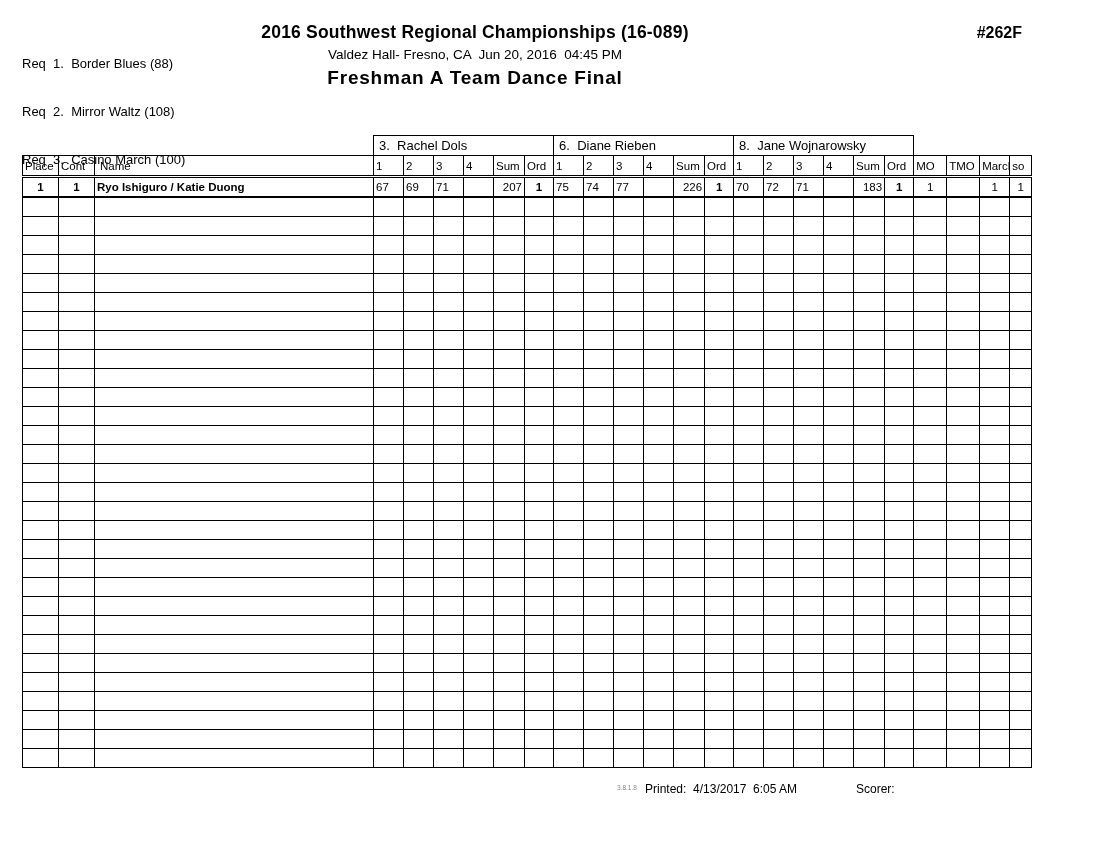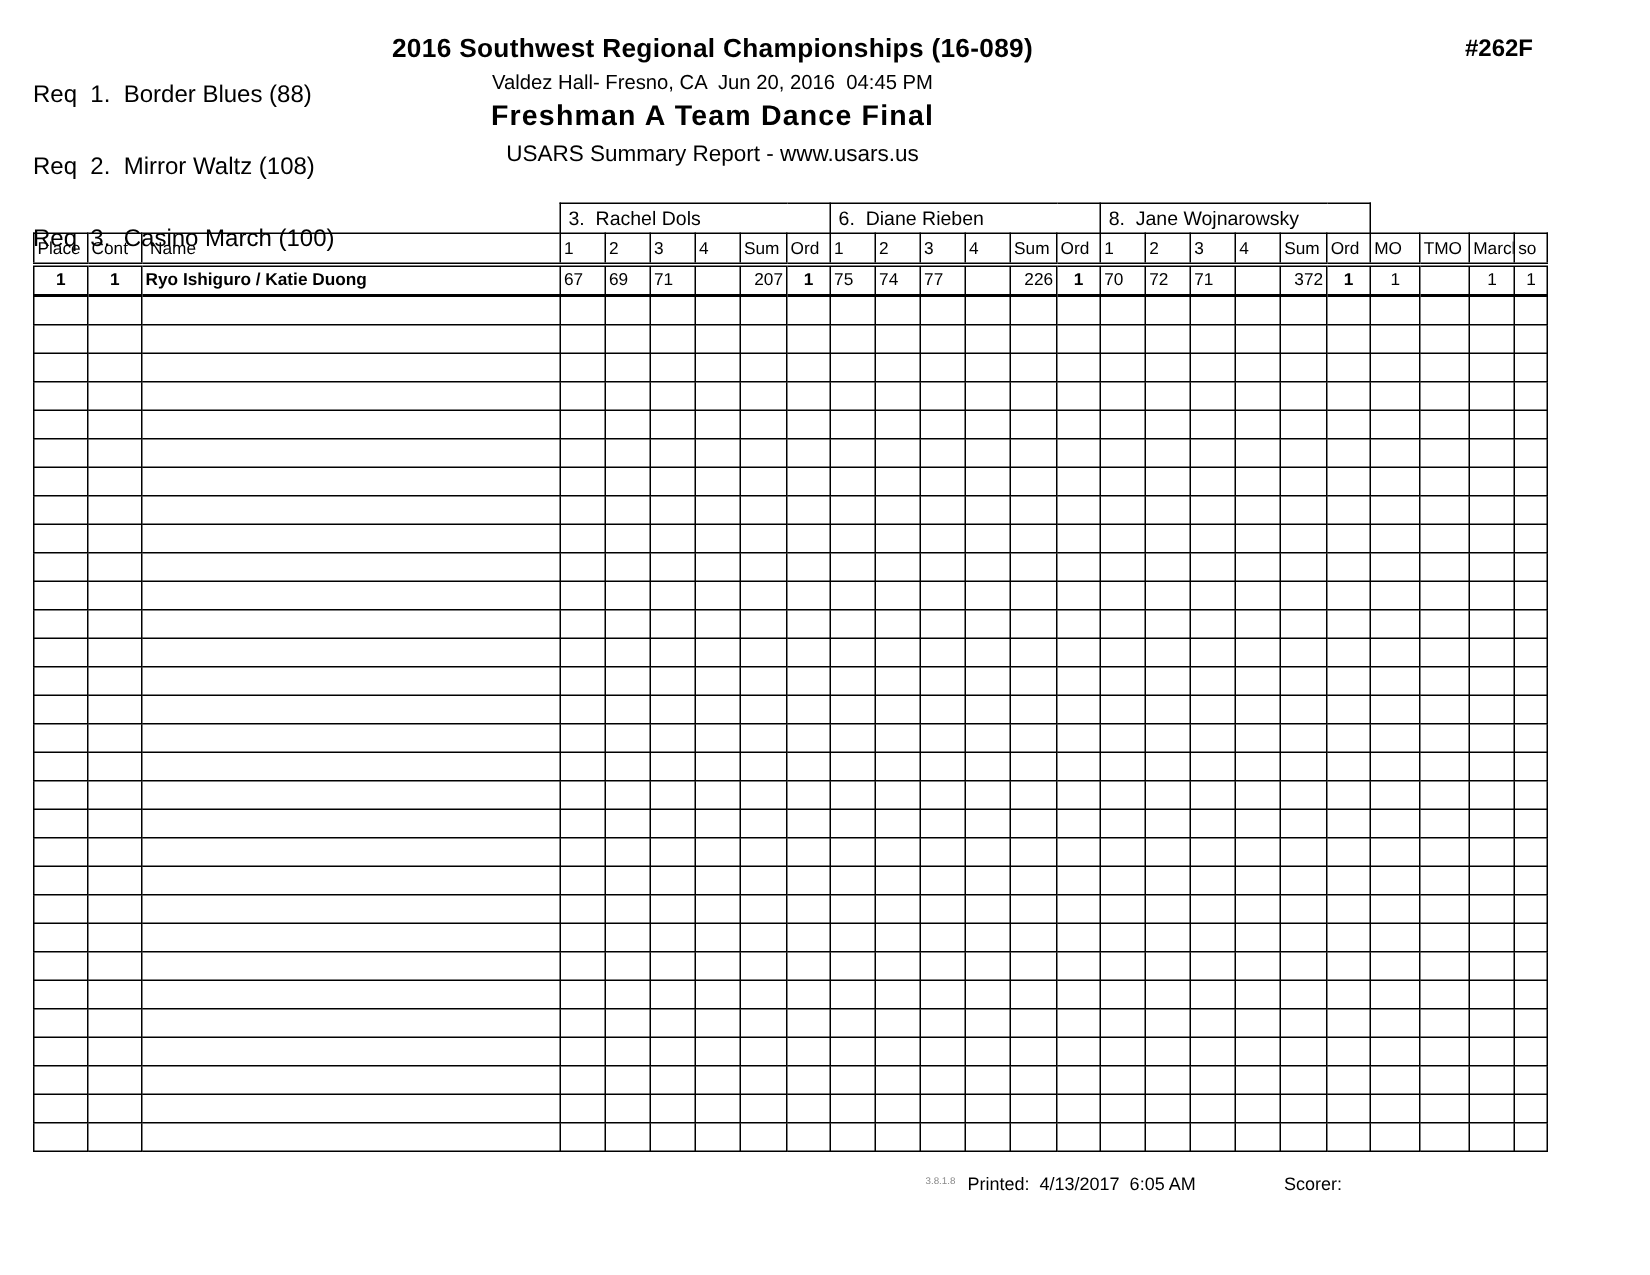--- a/index.html
+++ b/index.html
@@ -11,21 +11,21 @@
     color: #000000;
     font-family: "Liberation Sans", "DejaVu Sans", sans-serif;
     overflow: hidden;
   }
 
   
   .reqs {
     position: absolute;
     left: 22px;
     top: 24px;
-    font-size: 16px;
+    font-size: 13px;
     line-height: 16px;
     white-space: pre;
   }
   .title-block {
     position: absolute;
     left: 0;
     top: 22px;
     width: 950px;
     text-align: center;
   }
@@ -106,21 +106,20 @@
   <div class="reqs">
     <div>Req  1.  Border Blues (88)</div>
     <div>Req  2.  Mirror Waltz (108)</div>
     <div>Req  3.  Casino March (100)</div>
   </div>
 
   <div class="title-block">
     <div class="title-main">2016 Southwest Regional Championships (16-089)</div>
     <div class="title-venue">Valdez Hall- Fresno, CA  Jun 20, 2016  04:45 PM</div>
     <div class="title-event">Freshman A Team Dance Final</div>
-    <div class="title-report">USARS Summary Report - www.usars.us</div>
   </div>
 
   <div class="event-number">#262F</div>
 
   <div class="score-table-wrap">
     <table class="score">
       <colgroup>
         <col style="width:36px">
           <col style="width:36px">
           <col style="width:279px">
@@ -199,21 +198,21 @@
             <td class="c-score">75</td>
             <td class="c-score">74</td>
             <td class="c-score">77</td>
             <td class="c-score"></td>
             <td class="c-sum">226</td>
             <td class="c-ord b">1</td>
             <td class="c-score">70</td>
             <td class="c-score">72</td>
             <td class="c-score">71</td>
             <td class="c-score"></td>
-            <td class="c-sum">372</td>
+            <td class="c-sum">183</td>
             <td class="c-ord b">1</td>
             <td class="c-center">1</td>
             <td class="c-center"></td>
             <td class="c-center">1</td>
             <td class="c-center">1</td>
           </tr>
           <tr class="data-row">
             <td class="c-center b"></td>
             <td class="c-center b"></td>
             <td class="c-name b"></td>

